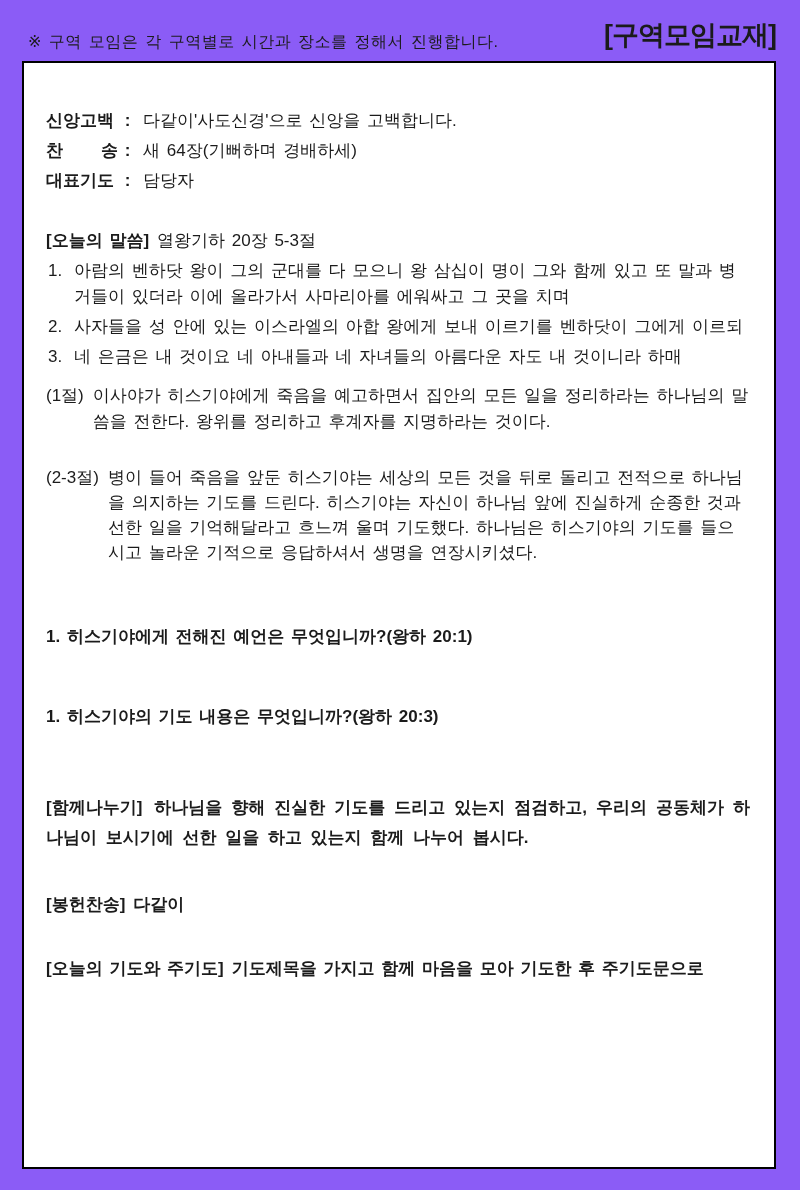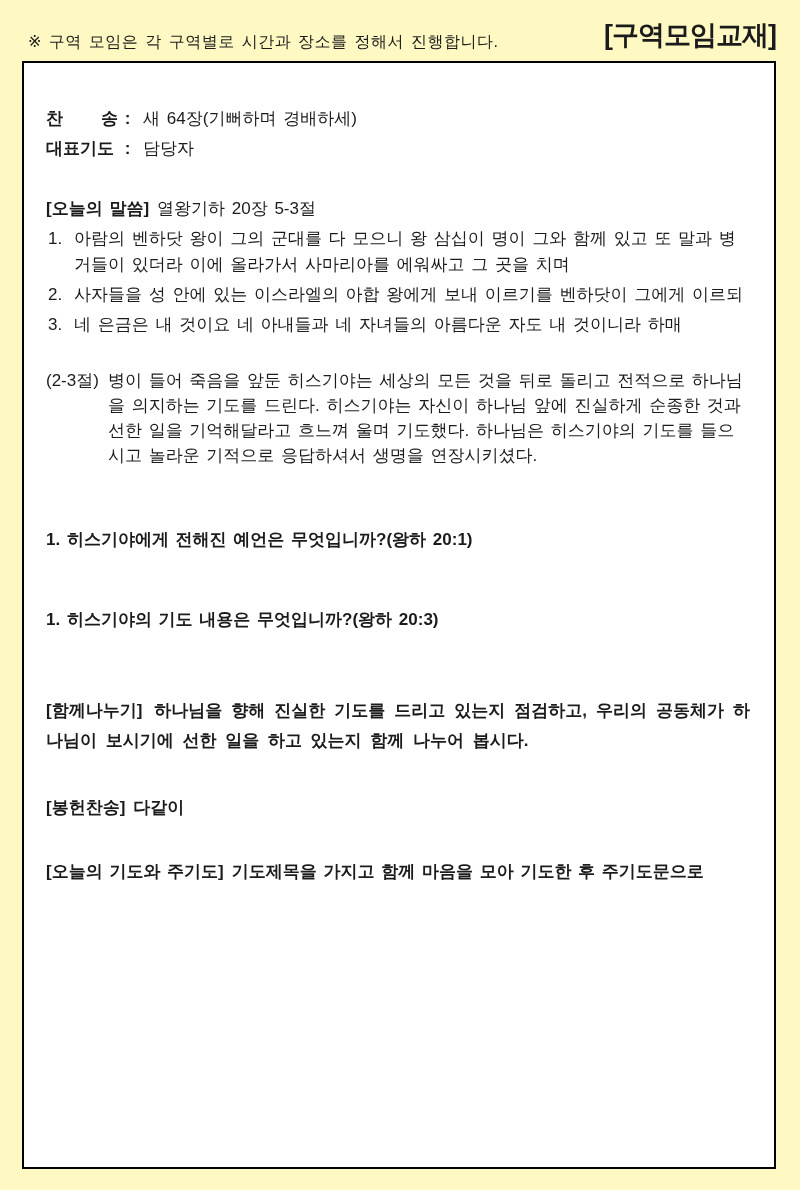--- a/index.html
+++ b/index.html
@@ -2,21 +2,21 @@
 <html><head>
 <meta charset="utf-8">
 <style>
   * { margin: 0; padding: 0; box-sizing: border-box; }
   html, body { background: #e8e8e8; }
   .page {
     position: relative;
     width: 800px;
     height: 1190px;
     margin: 0 auto;
-    background: #fef9c3;
+    background: #8b5cf6;
     color: #1b1b1b;
     font-family: "Liberation Sans", "DejaVu Sans", sans-serif;
     font-size: 17px;
     overflow: hidden;
     word-spacing: 2px;
   }
   .top-row {
     display: flex;
     justify-content: space-between;
     align-items: flex-start;
@@ -91,20 +91,23 @@
 <div class="page">
 
   <div class="top-row">
     <div class="top-note">※ 구역 모임은 각 구역별로 시간과 장소를 정해서 진행합니다.</div>
     <div class="badge">[구역모임교재]</div>
   </div>
 
   <div class="sheet">
 
 
+    <div class="kv first">
+      <span class="kv-name">신앙고백</span><span class="kv-colon"> : </span><span class="kv-text">다같이'사도신경'으로 신앙을 고백합니다.</span>
+    </div>
 
     <div class="kv">
       <span class="kv-name">찬 송</span><span class="kv-colon"> : </span><span class="kv-text">새 64장(기뻐하며 경배하세)</span>
     </div>
 
     <div class="kv">
       <span class="kv-name">대표기도</span><span class="kv-colon"> : </span><span class="kv-text">담당자</span>
     </div>
 
     <div class="heading-line">
@@ -120,20 +123,24 @@
         <span class="vnum">2.</span>
         <span class="vtext">사자들을 성 안에 있는 이스라엘의 아합 왕에게 보내 이르기를 벤하닷이 그에게 이르되</span>
       </div>
       <div class="verse">
         <span class="vnum">3.</span>
         <span class="vtext">네 은금은 내 것이요 네 아내들과 네 자녀들의 아름다운 자도 내 것이니라 하매</span>
       </div>
     </div>
 
 
+    <div class="note">
+      <span class="note-label">(1절)</span>
+      <span class="note-text">이사야가 히스기야에게 죽음을 예고하면서 집안의 모든 일을 정리하라는 하나님의 말씀을 전한다. 왕위를 정리하고 후계자를 지명하라는 것이다.</span>
+    </div>
 
     <div class="note second">
       <span class="note-label">(2-3절)</span>
       <span class="note-text">병이 들어 죽음을 앞둔 히스기야는 세상의 모든 것을 뒤로 돌리고 전적으로 하나님을 의지하는 기도를 드린다. 히스기야는 자신이 하나님 앞에 진실하게 순종한 것과 선한 일을 기억해달라고 흐느껴 울며 기도했다. 하나님은 히스기야의 기도를 들으시고 놀라운 기적으로 응답하셔서 생명을 연장시키셨다.</span>
     </div>
 
     <div class="question q1">1. 히스기야에게 전해진 예언은 무엇입니까?(왕하 20:1)</div>
 
     <div class="question q2">1. 히스기야의 기도 내용은 무엇입니까?(왕하 20:3)</div>
 

